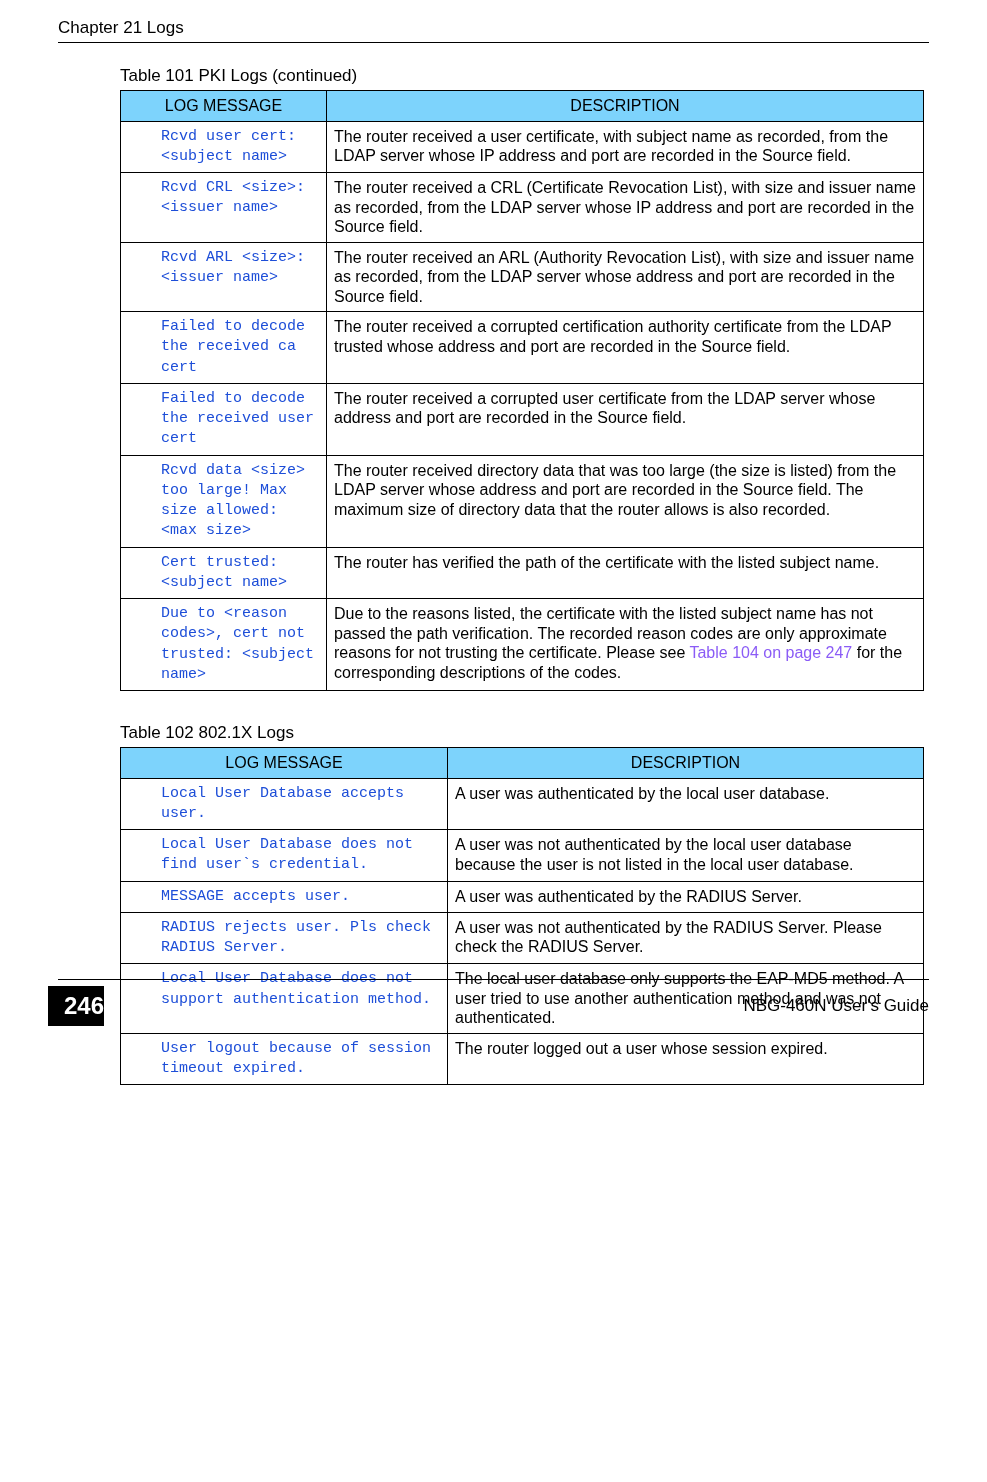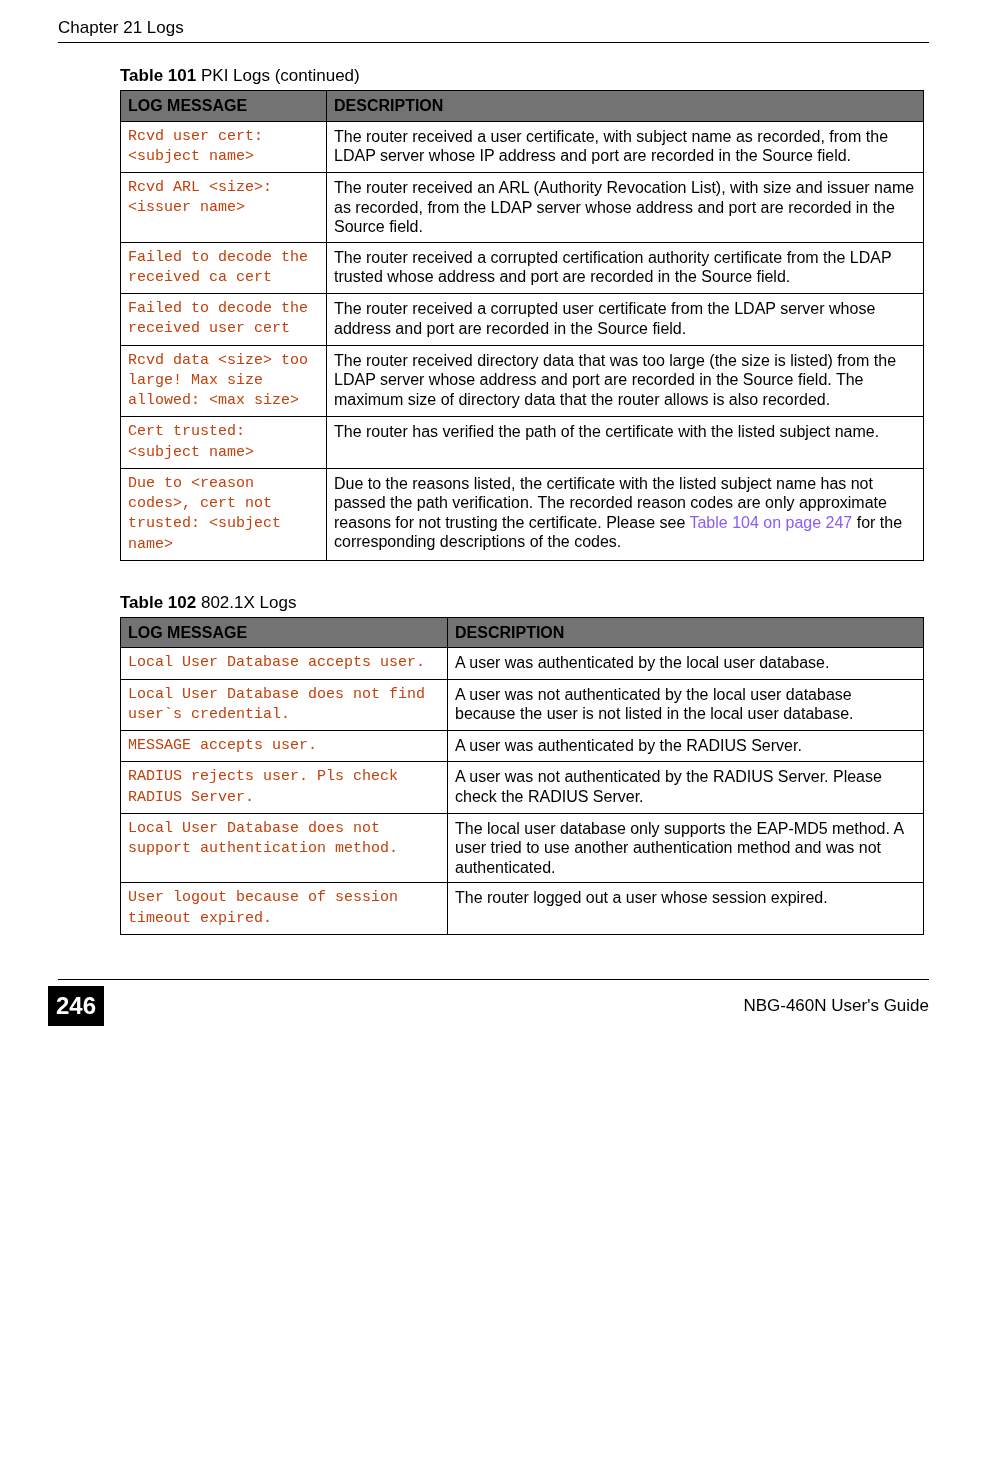--- a/index.html
+++ b/index.html
@@ -35,68 +35,70 @@
   .content {
     position: absolute;
     top: 62px;
     left: 120px;
     width: 803px;
   }
   .table-caption {
     font-size: 17px;
     margin: 4px 0 4px 0;
   }
-  .table-caption b { font-weight: bold; text-align: center; }
+  .table-caption b { font-weight: normal; text-align: center; }
   table {
     border-collapse: collapse;
     width: 100%;
     table-layout: fixed;
   }
   table.tbl101 col.c1 { width: 206px; }
   table.tbl101 col.c2 { width: 597px; }
   table.tbl102 col.c1 { width: 327px; }
   table.tbl102 col.c2 { width: 476px; }
   th, td {
     border: 1px solid #000;
     padding: 5px 7px 5px 7px;
     vertical-align: top;
     font-size: 16px;
     line-height: 1.22;
     text-align: left;
   }
   th {
-    background: #737373;
-    font-weight: bold;
+    background: #7dd3fc;
+    font-weight: normal;
+    text-align: center;
   }
   td.msg {
     font-family: "Courier New", Courier, monospace;
-    color: #c2410c;
+    color: #1d4ed8;
     font-size: 15px;
     line-height: 1.35;
+    padding-left: 40px;
   }
   .link { color: #8b5cf6; }
   .spacer { height: 28px; }
   .footer-line {
     position: absolute;
     left: 58px;
     right: 58px;
     bottom: 60px;
     border-top: 1.5px solid #000;
   }
   .page-number {
     position: absolute;
     left: 48px;
     bottom: 14px;
     width: 56px;
     height: 40px;
     background: #000;
     color: #fff;
     font-weight: bold;
     font-size: 24px;
-    text-align: center;
+    text-align: right;
     line-height: 40px;
   }
   .footer-text {
     position: absolute;
     right: 58px;
     bottom: 24px;
     font-size: 17px;
   }
 </style>
 </head>
@@ -125,20 +127,24 @@
           <th>LOG MESSAGE</th>
           <th>DESCRIPTION</th>
         </tr>
       </thead>
       <tbody>
         <tr>
           <td class="msg">Rcvd user cert: &lt;subject name&gt;</td>
           <td>The router received a user certificate, with subject name as recorded, from the LDAP server whose IP address and port are recorded in the Source field.</td>
         </tr>
         <tr>
+          <td class="msg">Rcvd CRL &lt;size&gt;: &lt;issuer name&gt;</td>
+          <td>The router received a CRL (Certificate Revocation List), with size and issuer name as recorded, from the LDAP server whose IP address and port are recorded in the Source field.</td>
+        </tr>
+        <tr>
           <td class="msg">Rcvd ARL &lt;size&gt;: &lt;issuer name&gt;</td>
           <td>The router received an ARL (Authority Revocation List), with size and issuer name as recorded, from the LDAP server whose address and port are recorded in the Source field.</td>
         </tr>
         <tr>
           <td class="msg">Failed to decode the received ca cert</td>
           <td>The router received a corrupted certification authority certificate from the LDAP trusted whose address and port are recorded in the Source field.</td>
         </tr>
         <tr>
           <td class="msg">Failed to decode the received user cert</td>
           <td>The router received a corrupted user certificate from the LDAP server whose address and port are recorded in the Source field.</td>

